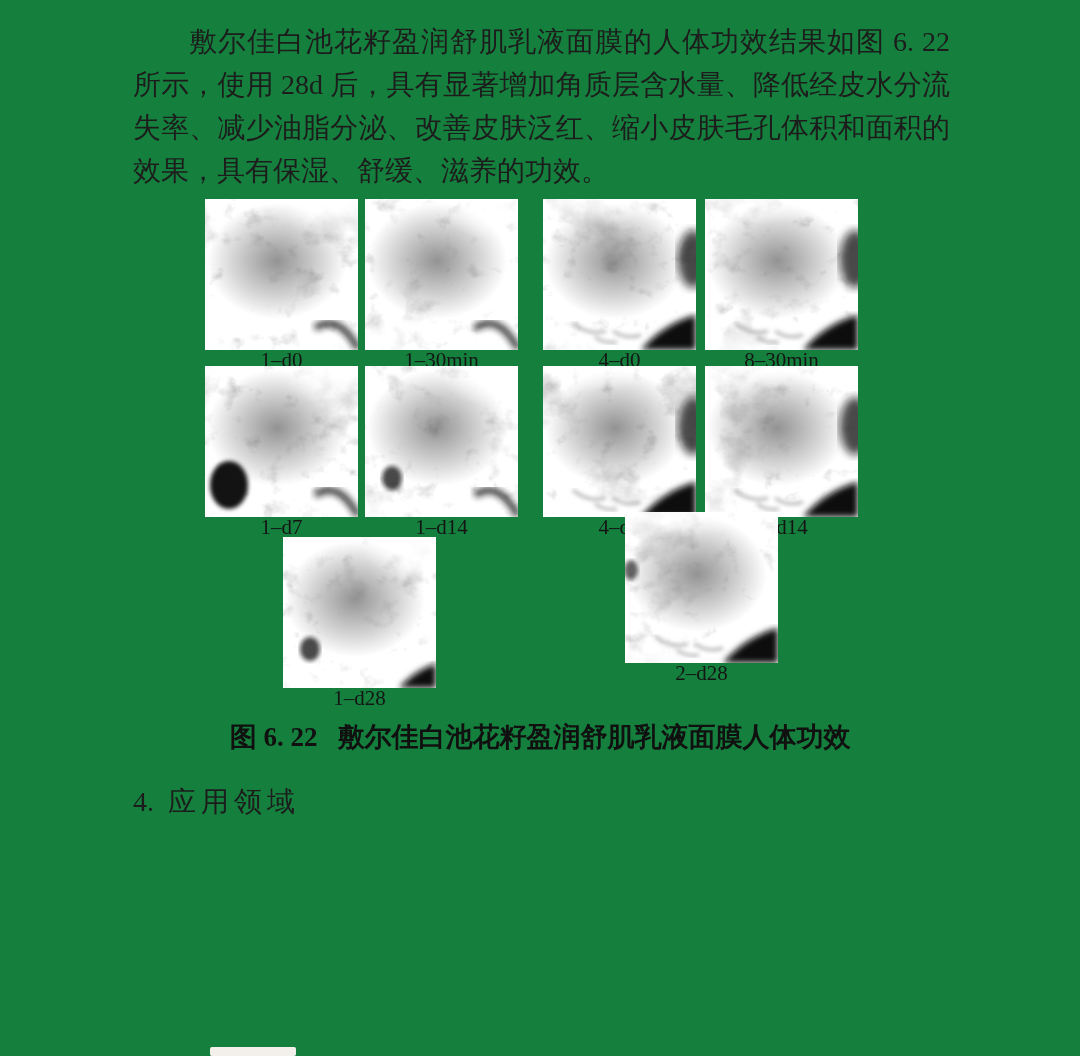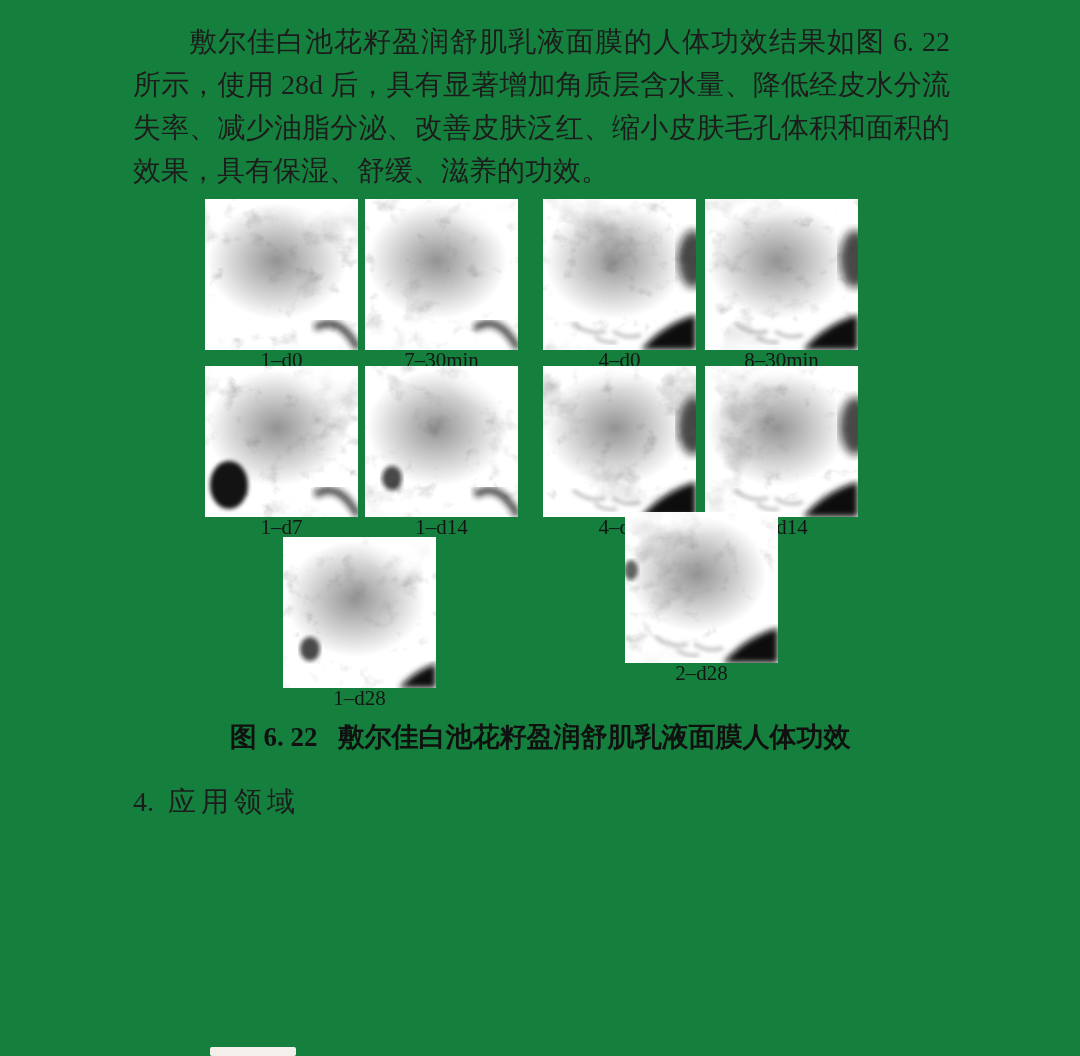--- a/index.html
+++ b/index.html
@@ -101,21 +101,21 @@
               </filter>
             </defs>
             <rect width="153" height="151" fill="#b9b9b9"></rect>
             <rect width="153" height="151" filter="url(#skin1)"></rect>
             <ellipse cx="72" cy="62" rx="70" ry="58" fill="url(#gDark)"></ellipse>
             <ellipse cx="132" cy="4" rx="56" ry="38" fill="url(#gLight)"></ellipse>
             <ellipse cx="8" cy="148" rx="36" ry="24" fill="url(#gLight)" opacity=".7"></ellipse>
             <path d="M153,150 C139,123 124,120 110,129" stroke="#161616" stroke-width="7" fill="none" opacity=".8" filter="url(#b2)"></path>
           </svg>
         </div>
-      <div class="panel-label">7–30min</div>
+      <div class="panel-label">1–30min</div>
     </div>
     <div class="fig-panel" style="left:543px;top:199px">
       <div class="micrograph">
           <svg width="153" height="151" viewBox="0 0 153 151">
             <defs>
               <filter id="skin2" x="0" y="0" width="100%" height="100%">
                 <feTurbulence type="fractalNoise" baseFrequency="0.05 0.058" numOctaves="4" seed="23" stitchTiles="stitch" result="hi"></feTurbulence>
                 <feTurbulence type="fractalNoise" baseFrequency="0.012 0.015" numOctaves="3" seed="60" stitchTiles="stitch" result="lo"></feTurbulence>
                 <feBlend in="hi" in2="lo" mode="multiply" result="mx"></feBlend>
                 <feColorMatrix in="mx" type="saturate" values="0"></feColorMatrix>

